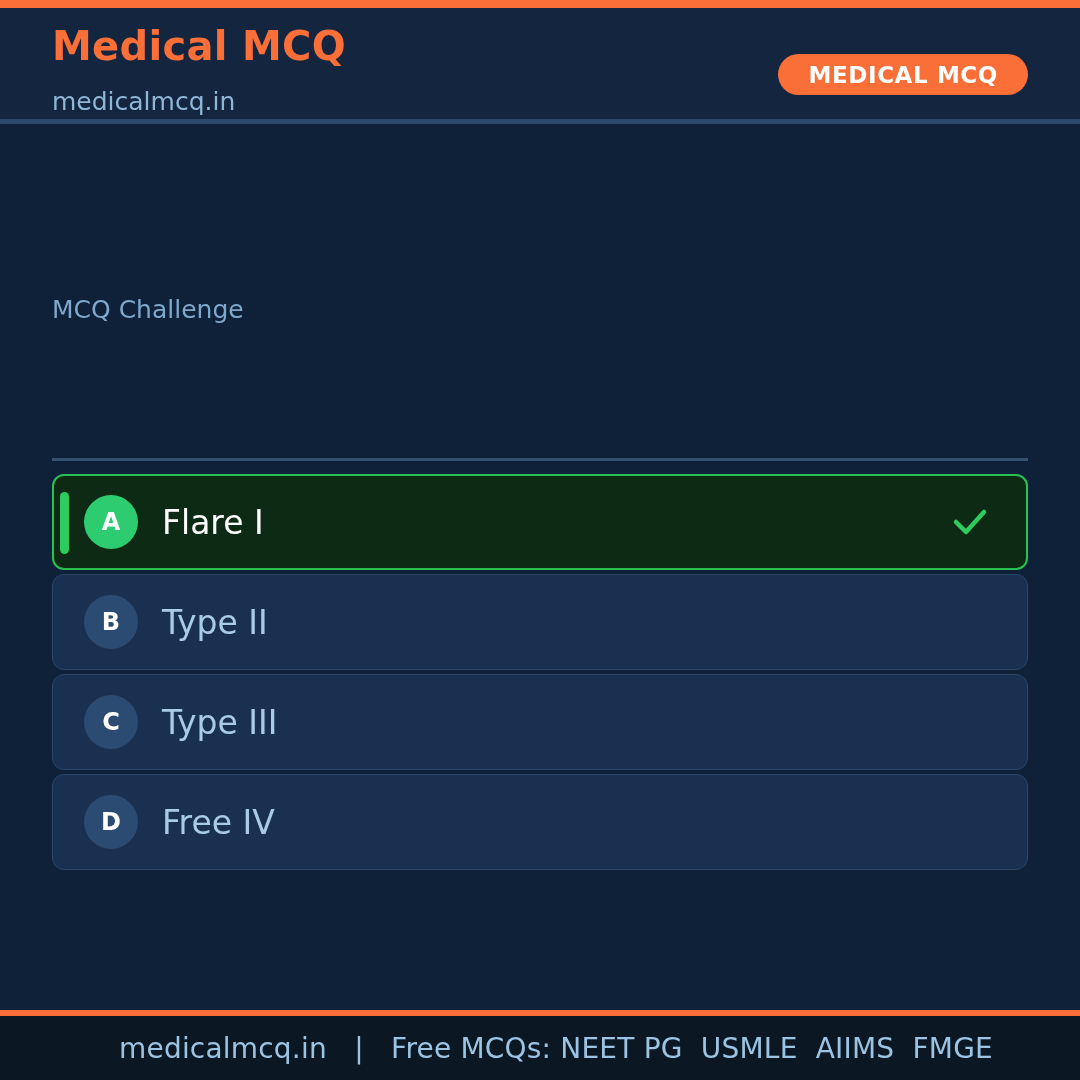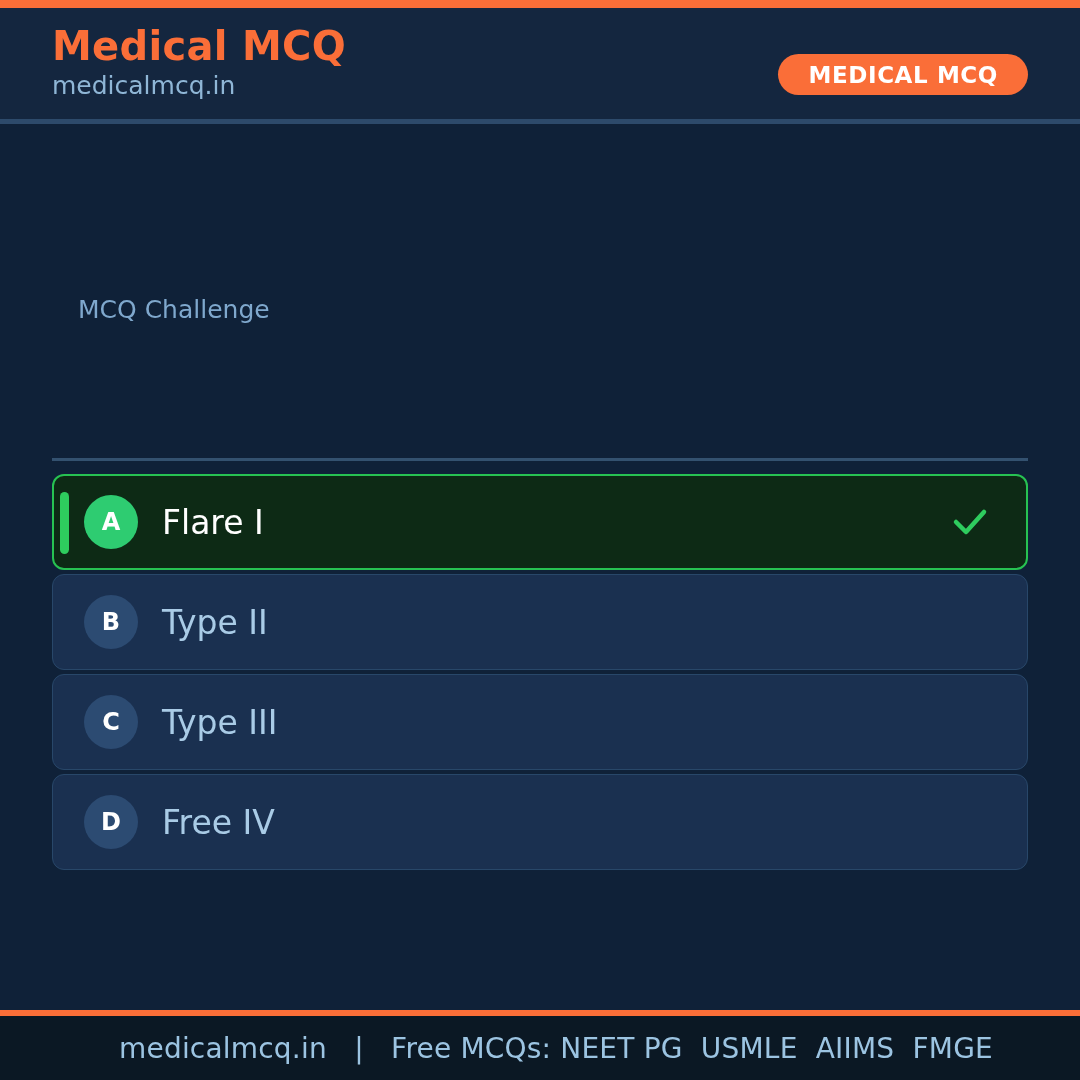--- a/index.html
+++ b/index.html
@@ -55,21 +55,21 @@
     font-weight: bold;
     color: #fa6e38;
     letter-spacing: 0.3px;
     line-height: 1.12;
   }
   .brand-url {
     font-size: 25px;
     font-weight: normal;
     color: #8fb6d6;
     line-height: 1.2;
-    margin-top: 2px;
+    margin-top: 18px;
   }
 
   .header-badge {
     position: absolute;
     right: 52px;
     top: 46px;
     height: 41px;
     padding: 0 30px;
     border-radius: 21px;
     background: #fa6e38;
@@ -81,21 +81,20 @@
     align-items: center;
     justify-content: center;
   }
 
   
   .question-block {
     position: absolute;
     left: 52px;
     top: 294px;
     width: 976px;
-    margin-left: 26px;
   }
   .eyebrow {
     font-size: 25px;
     color: #7fa8cd;
     line-height: 1.25;
     margin-bottom: 8px;
   }
   .question-text {
     font-size: 43px;
     font-weight: bold;

